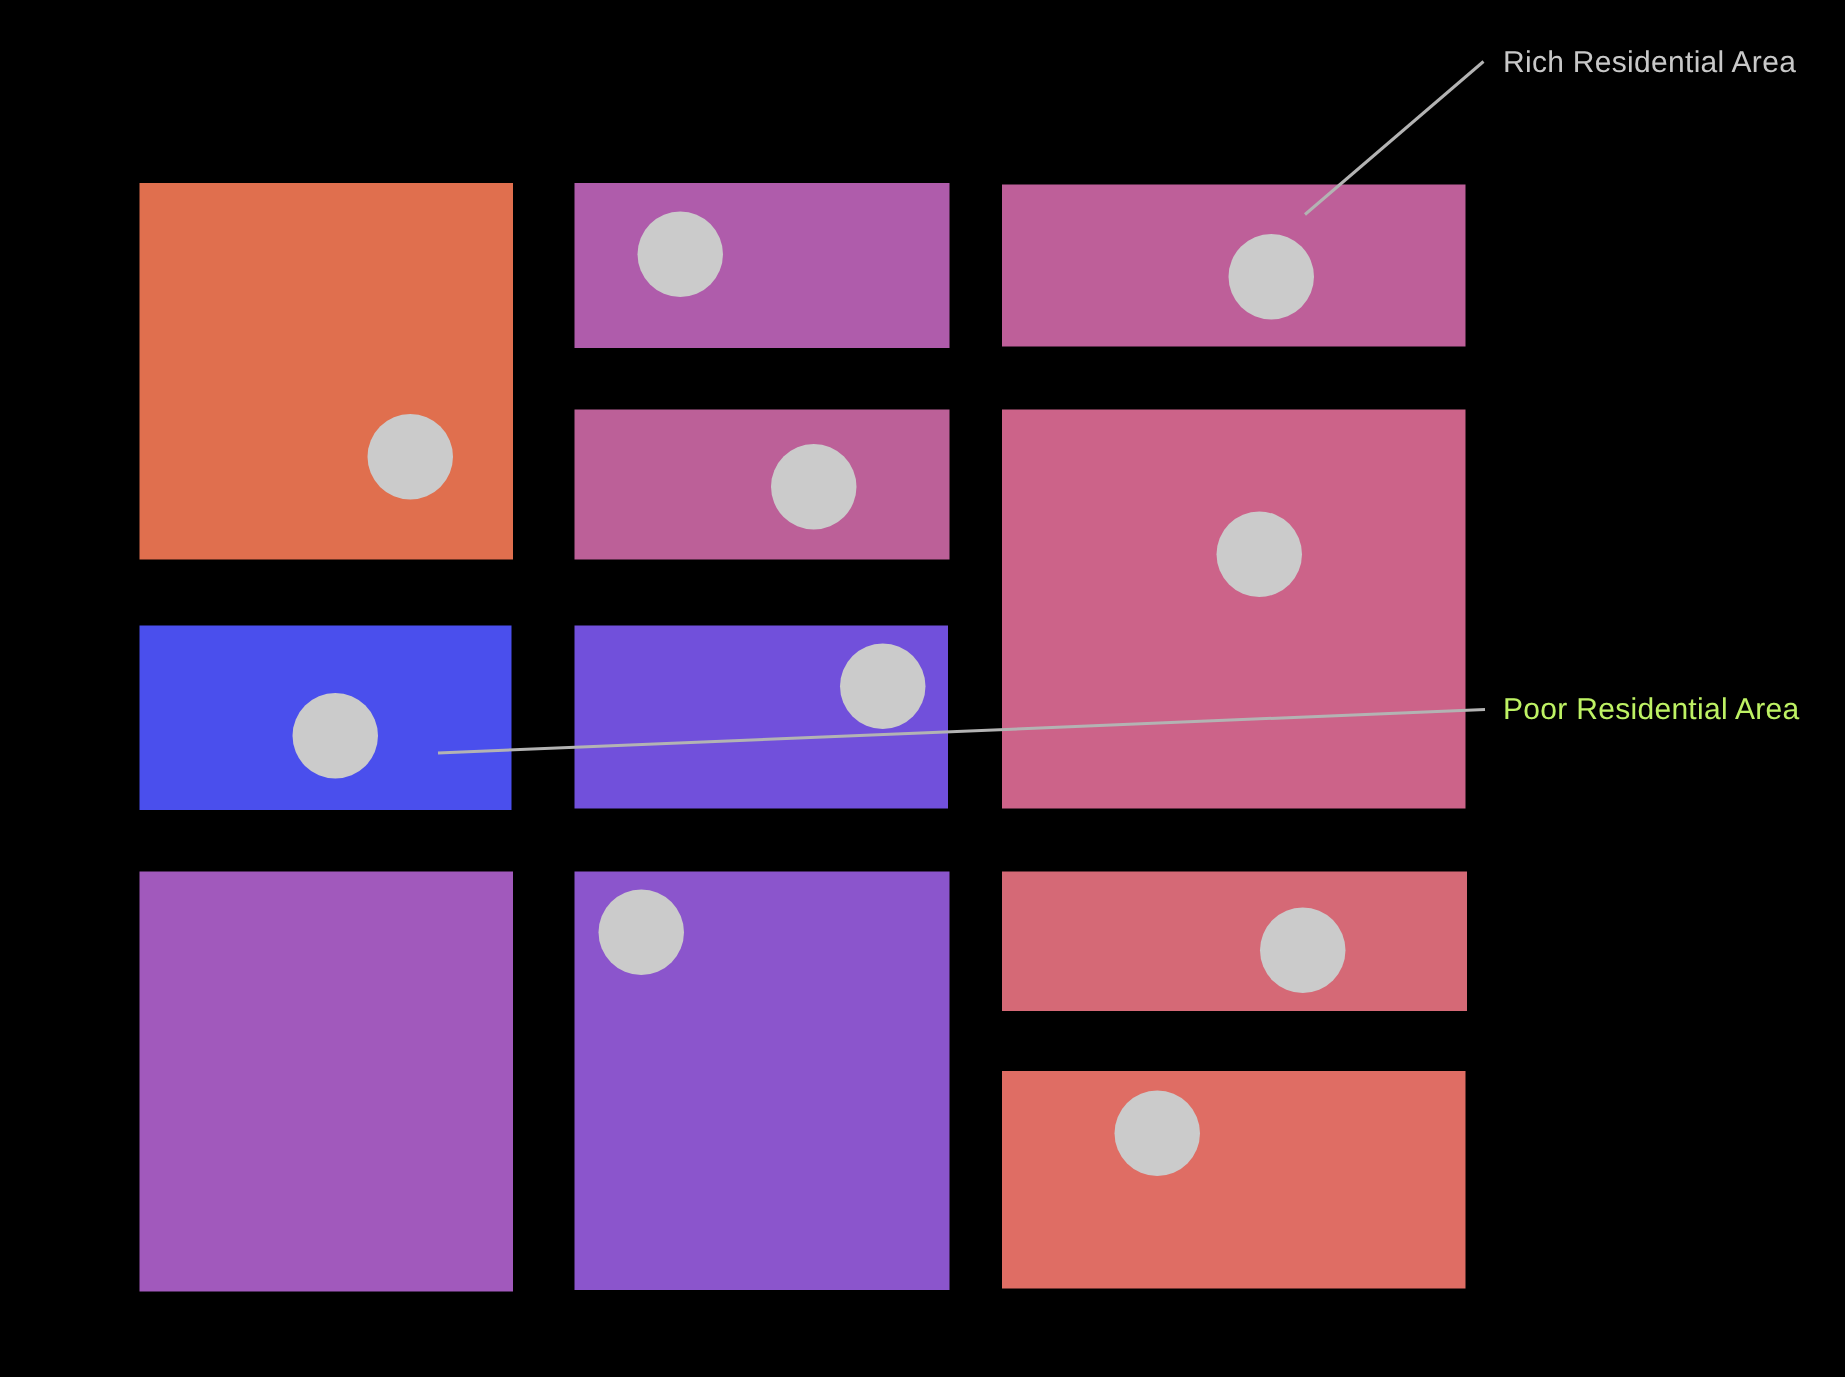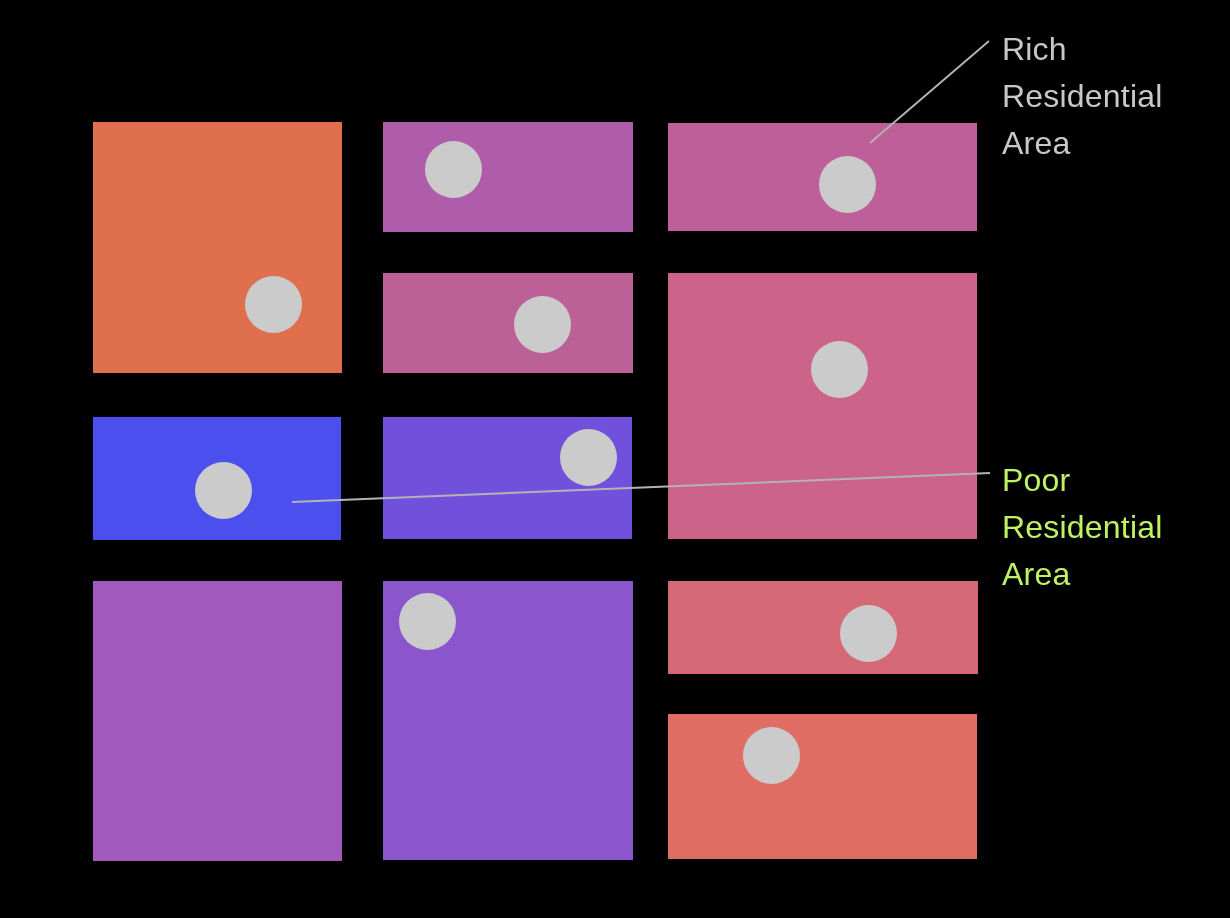--- a/index.html
+++ b/index.html
@@ -17,22 +17,22 @@
   }
   .block {
     position: absolute;
   }
   .sensor {
     position: absolute;
     border-radius: 50%;
   }
   .annotation-label {
     position: absolute;
-    font-size: 32px;
-    line-height: 47px;
+    font-size: 20px;
+    line-height: 33px;
     width: 205px;
     color: #C8C8C8;
     letter-spacing: 0.2px;
   }
   svg.overlay {
     position: absolute;
     left: 0;
     top: 0;
     pointer-events: none;
   }

